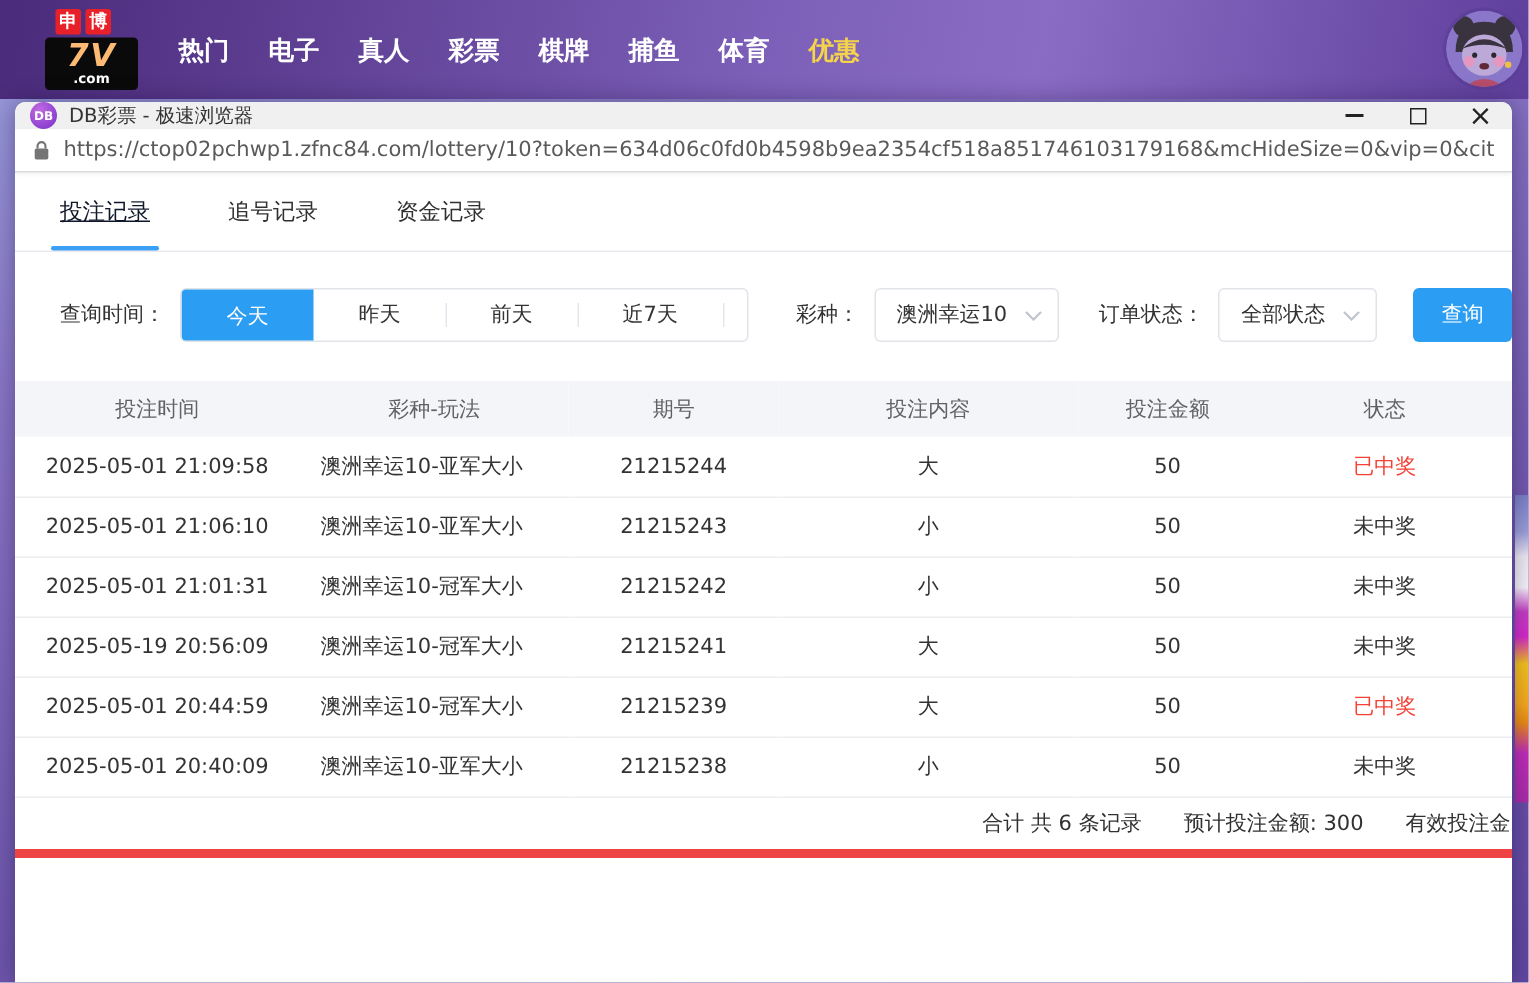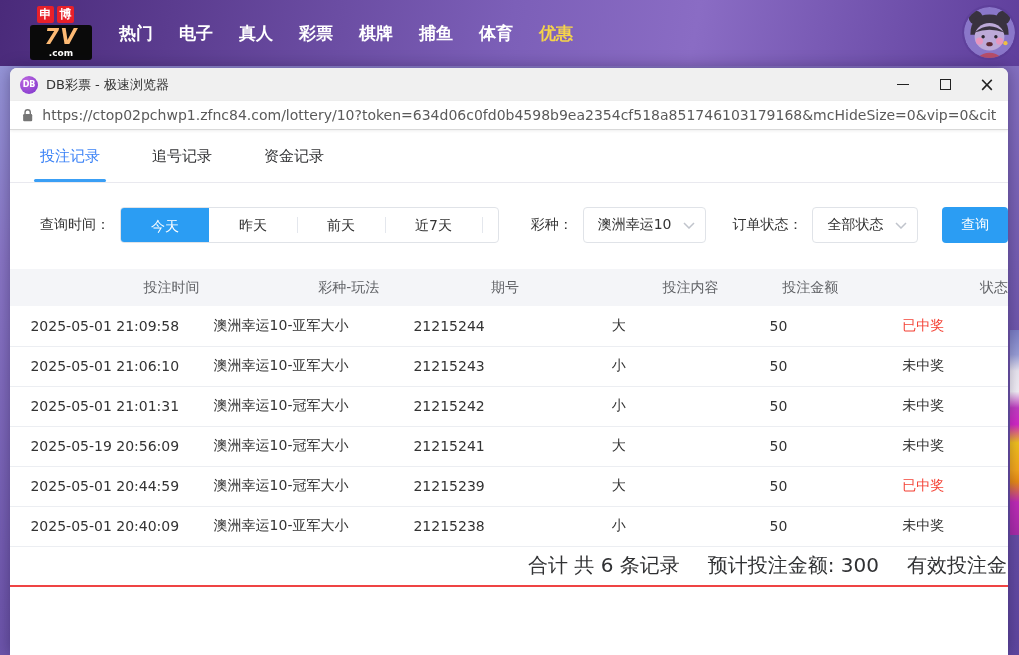--- a/index.html
+++ b/index.html
@@ -41,21 +41,21 @@
       #c23ec2 38%, #d428c8 46%, #f2c21c 55%, #f5a81c 68%,
       #e88c14 74%, #c02cb8 84%, #a82ca8 100%);
   }
 
   
   .window {
     position:absolute; left:10px; top:68px; width:998px; height:587px;
     background:#fff; border-radius:7px 7px 0 0; overflow:hidden;
     box-shadow:0 0 16px rgba(20,10,50,.40);
   }
-  .titlebar { height:33px; background:#f0f0f0; display:flex; align-items:center; padding-left:10px; }
+  .titlebar { height:18px; background:#f0f0f0; display:flex; align-items:center; padding-left:10px; }
   .app-icon {
     width:18px; height:18px; border-radius:50%; flex:none;
     background: radial-gradient(circle at 35% 30%, #c06ae0, #8a3fd0 75%);
     color:#fff; font-size:8px; font-weight:bold;
     display:flex; align-items:center; justify-content:center;
   }
   .win-title { margin-left:8px; font-size:13px; color:#333; }
   .win-controls { margin-left:auto; display:flex; height:100%; }
   .ctrl { width:42px; height:100%; display:flex; align-items:center; justify-content:center; cursor:pointer; color:#222; }
   .glyph-min { width:12px; height:1.5px; background:#222; }
@@ -64,21 +64,21 @@
 
   .urlbar {
     height:29px; background:#fff; display:flex; align-items:center; padding:0 12px;
     border-bottom:1px solid #d9d9d9; box-shadow:0 1px 3px rgba(0,0,0,.07); position:relative; z-index:2;
   }
   .url-text { margin-left:9px; font-size:14px; color:#5a5a5a; white-space:nowrap; overflow:hidden; }
 
   
   .tabs { display:flex; align-items:stretch; height:53px; padding-left:30px; border-bottom:1px solid #e9e9ef; }
   .tab { position:relative; margin-right:52px; font-size:15px; color:#303133; display:flex; align-items:center; cursor:pointer; }
-  .tab.active { color:#3b82f6; }
+  .tab.active { color:#0f172a;text-decoration:underline; }
   .tab.active::after {
     content:""; position:absolute; left:-6px; right:-6px; bottom:0; height:3px;
     background:#3a9ff5; border-radius:2px;
   }
 
   
   .filters { display:flex; align-items:center; padding:24px 0 26px 30px; font-size:14px; color:#333; }
   .flabel { margin-right:10px; white-space:nowrap; }
   .btn-group {
     display:flex; height:36px; border:1px solid #e0e3e8; border-radius:4px;
@@ -97,30 +97,30 @@
   }
   .select .chev { margin-left:12px; display:flex; }
   .search-btn {
     margin-left:24px; width:88px; height:36px; border:none; border-radius:4px;
     background:#2b9df3; color:#fff; font-size:14px; cursor:pointer;
     font-family:"DejaVu Sans","Liberation Sans",sans-serif;
   }
 
   
   table { width:100%; border-collapse:collapse; table-layout:fixed; }
-  thead th { height:37px; background:#f4f5f8; color:#606266; font-size:14px; font-weight:normal; text-align:right; }
+  thead th { height:37px; background:#f4f5f8; color:#606266; font-size:14px; font-weight:normal; text-align:center; }
   tbody td { height:40px; font-size:14px; color:#333; text-align:center; border-bottom:1px solid #eceef2; }
   td.cell-game { text-align:left; padding-left:14px; }
   td.status-won { color:#f44336; }
   td.status-lost { color:#333; }
 
   .summary {
     display:flex; justify-content:flex-end; align-items:center; gap:28px;
-    height:40px; border-bottom:2px solid #ef4444; padding-right:1px;
-    font-size:20px; color:#303133; white-space:nowrap; overflow:hidden;
+    height:40px; border-bottom:6px solid #ef4444; padding-right:1px;
+    font-size:14px; color:#303133; white-space:nowrap; overflow:hidden;
   }
 </style>
 </head>
 <body>
 
 <header class="topnav">
   <div class="logo">
     <div class="logo-chars">
       <span class="logo-char">申</span>
       <span class="logo-char">博</span>

